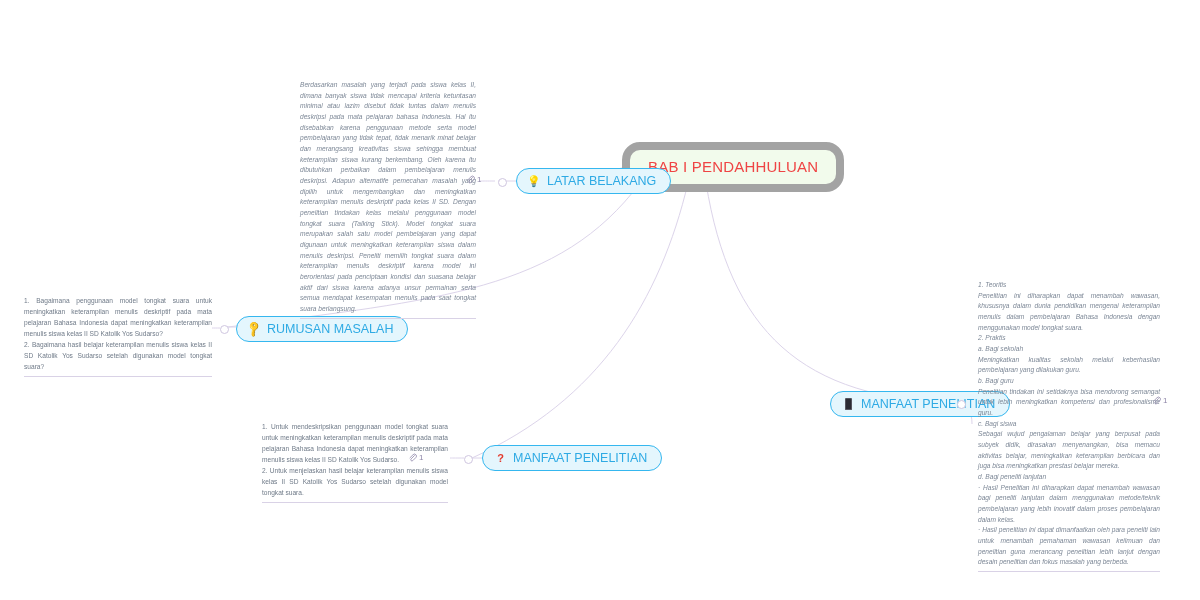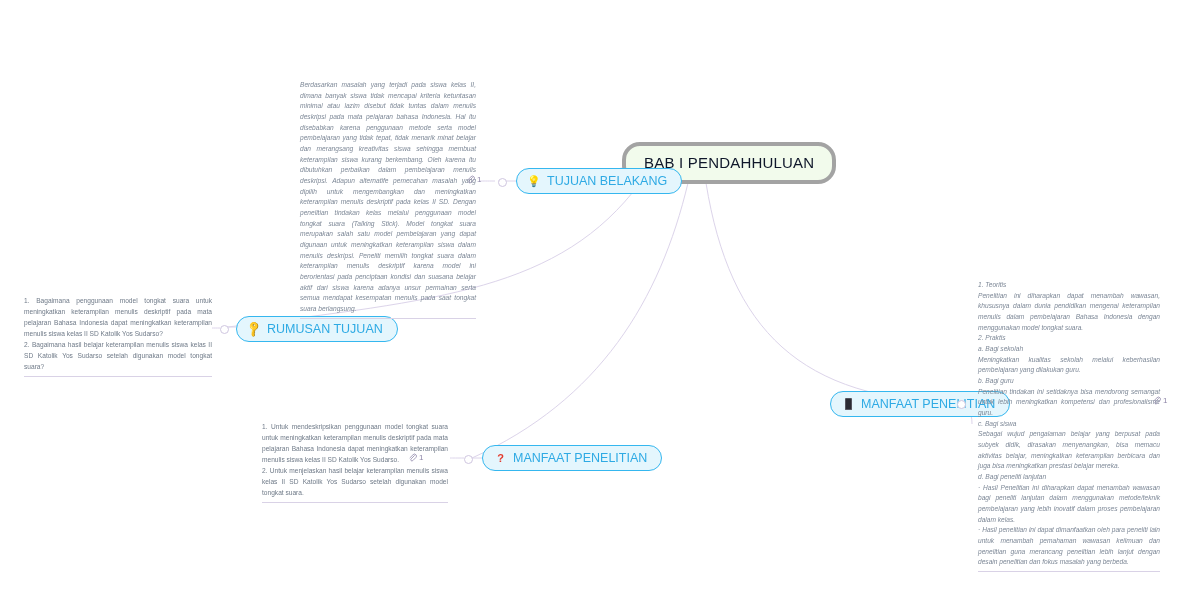--- a/index.html
+++ b/index.html
@@ -11,24 +11,24 @@
     position:relative;
   }
   #canvas{position:absolute;inset:0;width:1200px;height:600px;}
   #edges{position:absolute;left:0;top:0;width:1200px;height:600px;pointer-events:none;}
 
   
   .root-node{
     position:absolute;
     left:622px;top:142px;
     padding:8px 18px 9px 18px;
-    border:4px solid #a3a3a3;
+    border:8px solid #a3a3a3;
     border-radius:18px;
     background:#f2fbec;
-    color:#0f172a;
+    color:#ef4444;
     font-size:15px;
     letter-spacing:.2px;
     white-space:nowrap;
   }
 
   
   .branch{
     position:absolute;
     display:flex;align-items:center;gap:6px;
     padding:5px 14px 5px 11px;
@@ -129,27 +129,27 @@
       <path d="M 962 403 L 976 403"></path>
     </g>
   </svg>
 
   <div class="root-node">
     <span>BAB I PENDAHHULUAN</span>
   </div>
 
   <div class="branch b-latar">
     <span class="ic ic-bulb">💡</span>
-    <span>TUJUAN BELAKANG</span>
+    <span>LATAR BELAKANG</span>
   </div>
   <div class="ring r-latar"></div>
 
   <div class="branch b-rumusan">
     <span class="ic ic-key">🔑</span>
-    <span>RUMUSAN TUJUAN</span>
+    <span>RUMUSAN MASALAH</span>
   </div>
   <div class="ring r-rumusan"></div>
 
   <div class="branch b-tujuan">
     <span class="ic ic-q">?</span>
     <span>MANFAAT PENELITIAN</span>
   </div>
   <div class="ring r-tujuan"></div>
 
   <div class="branch b-manfaat">

